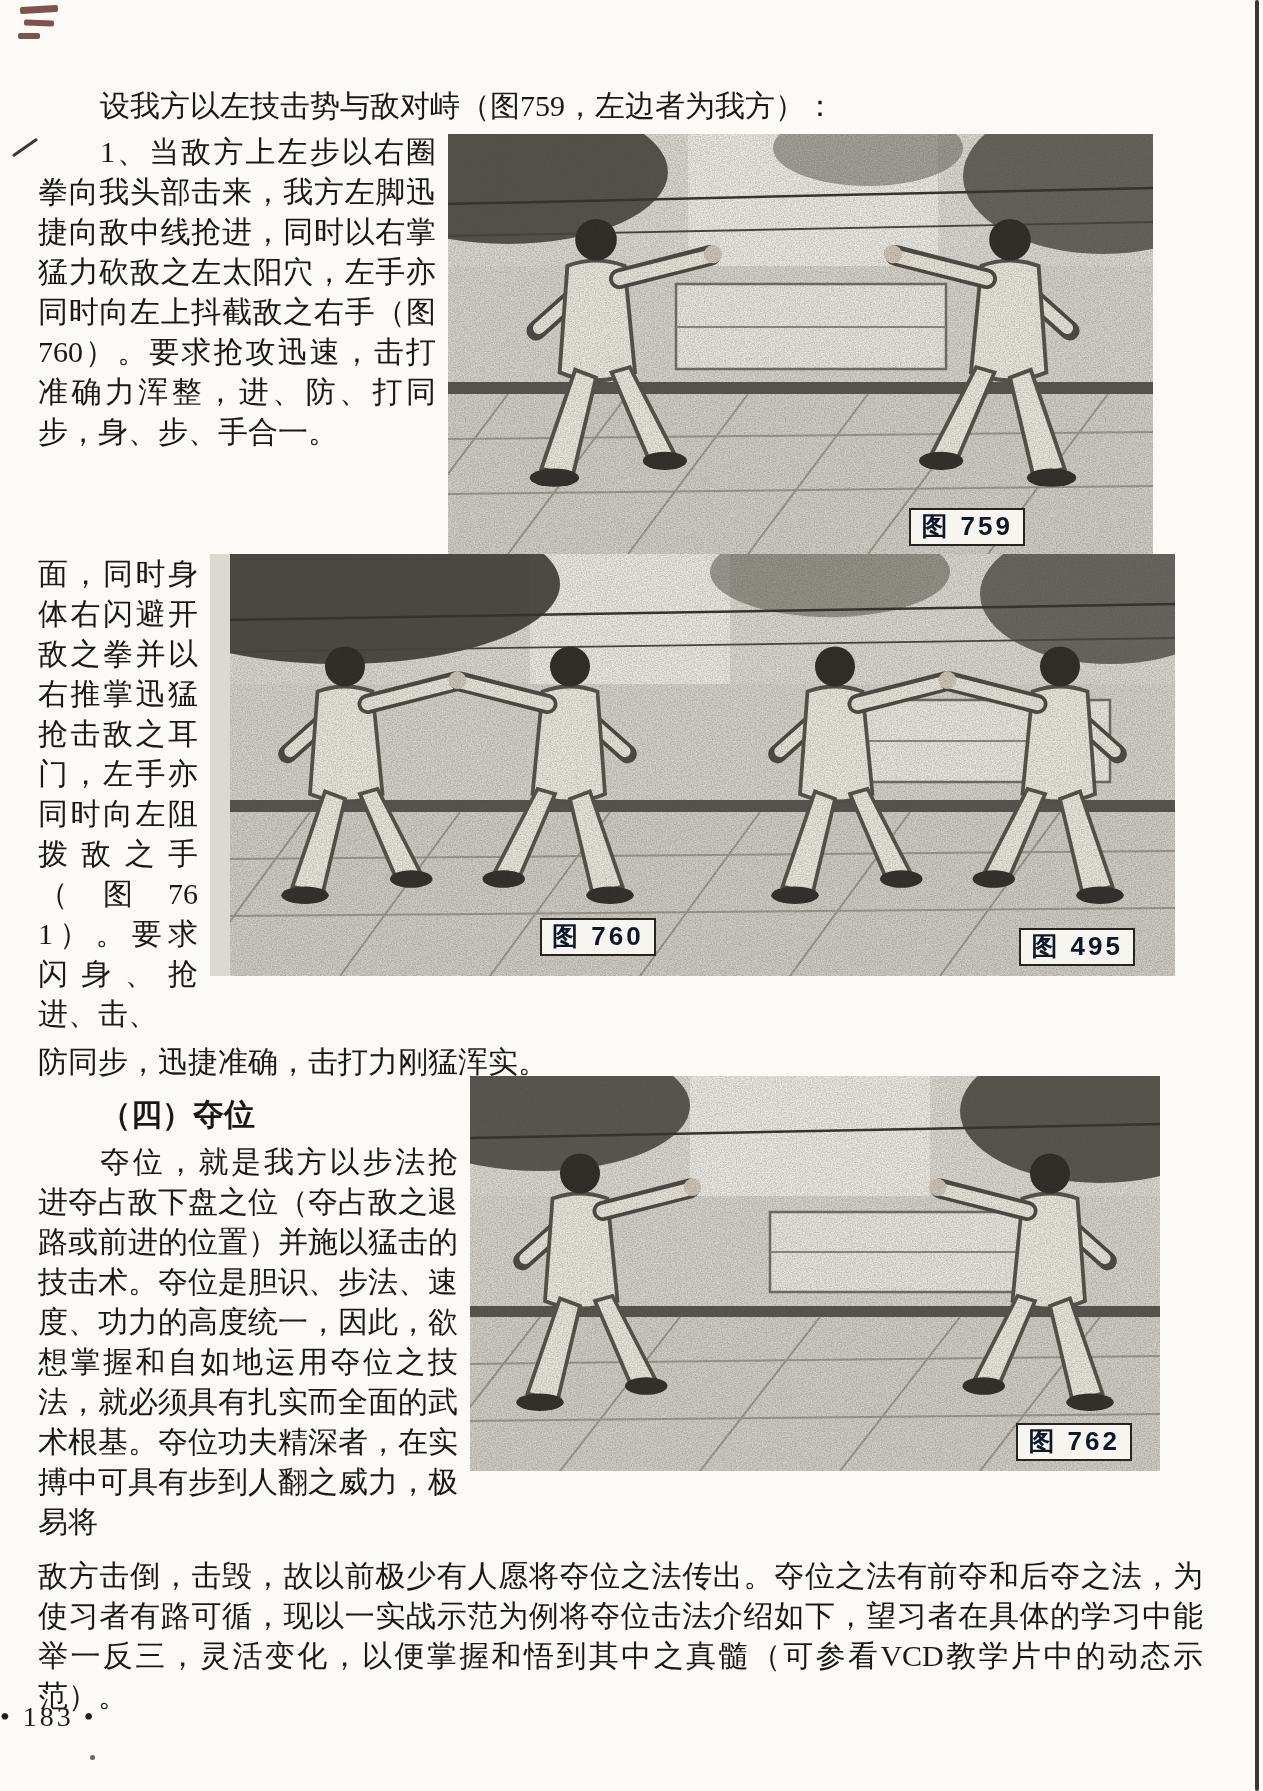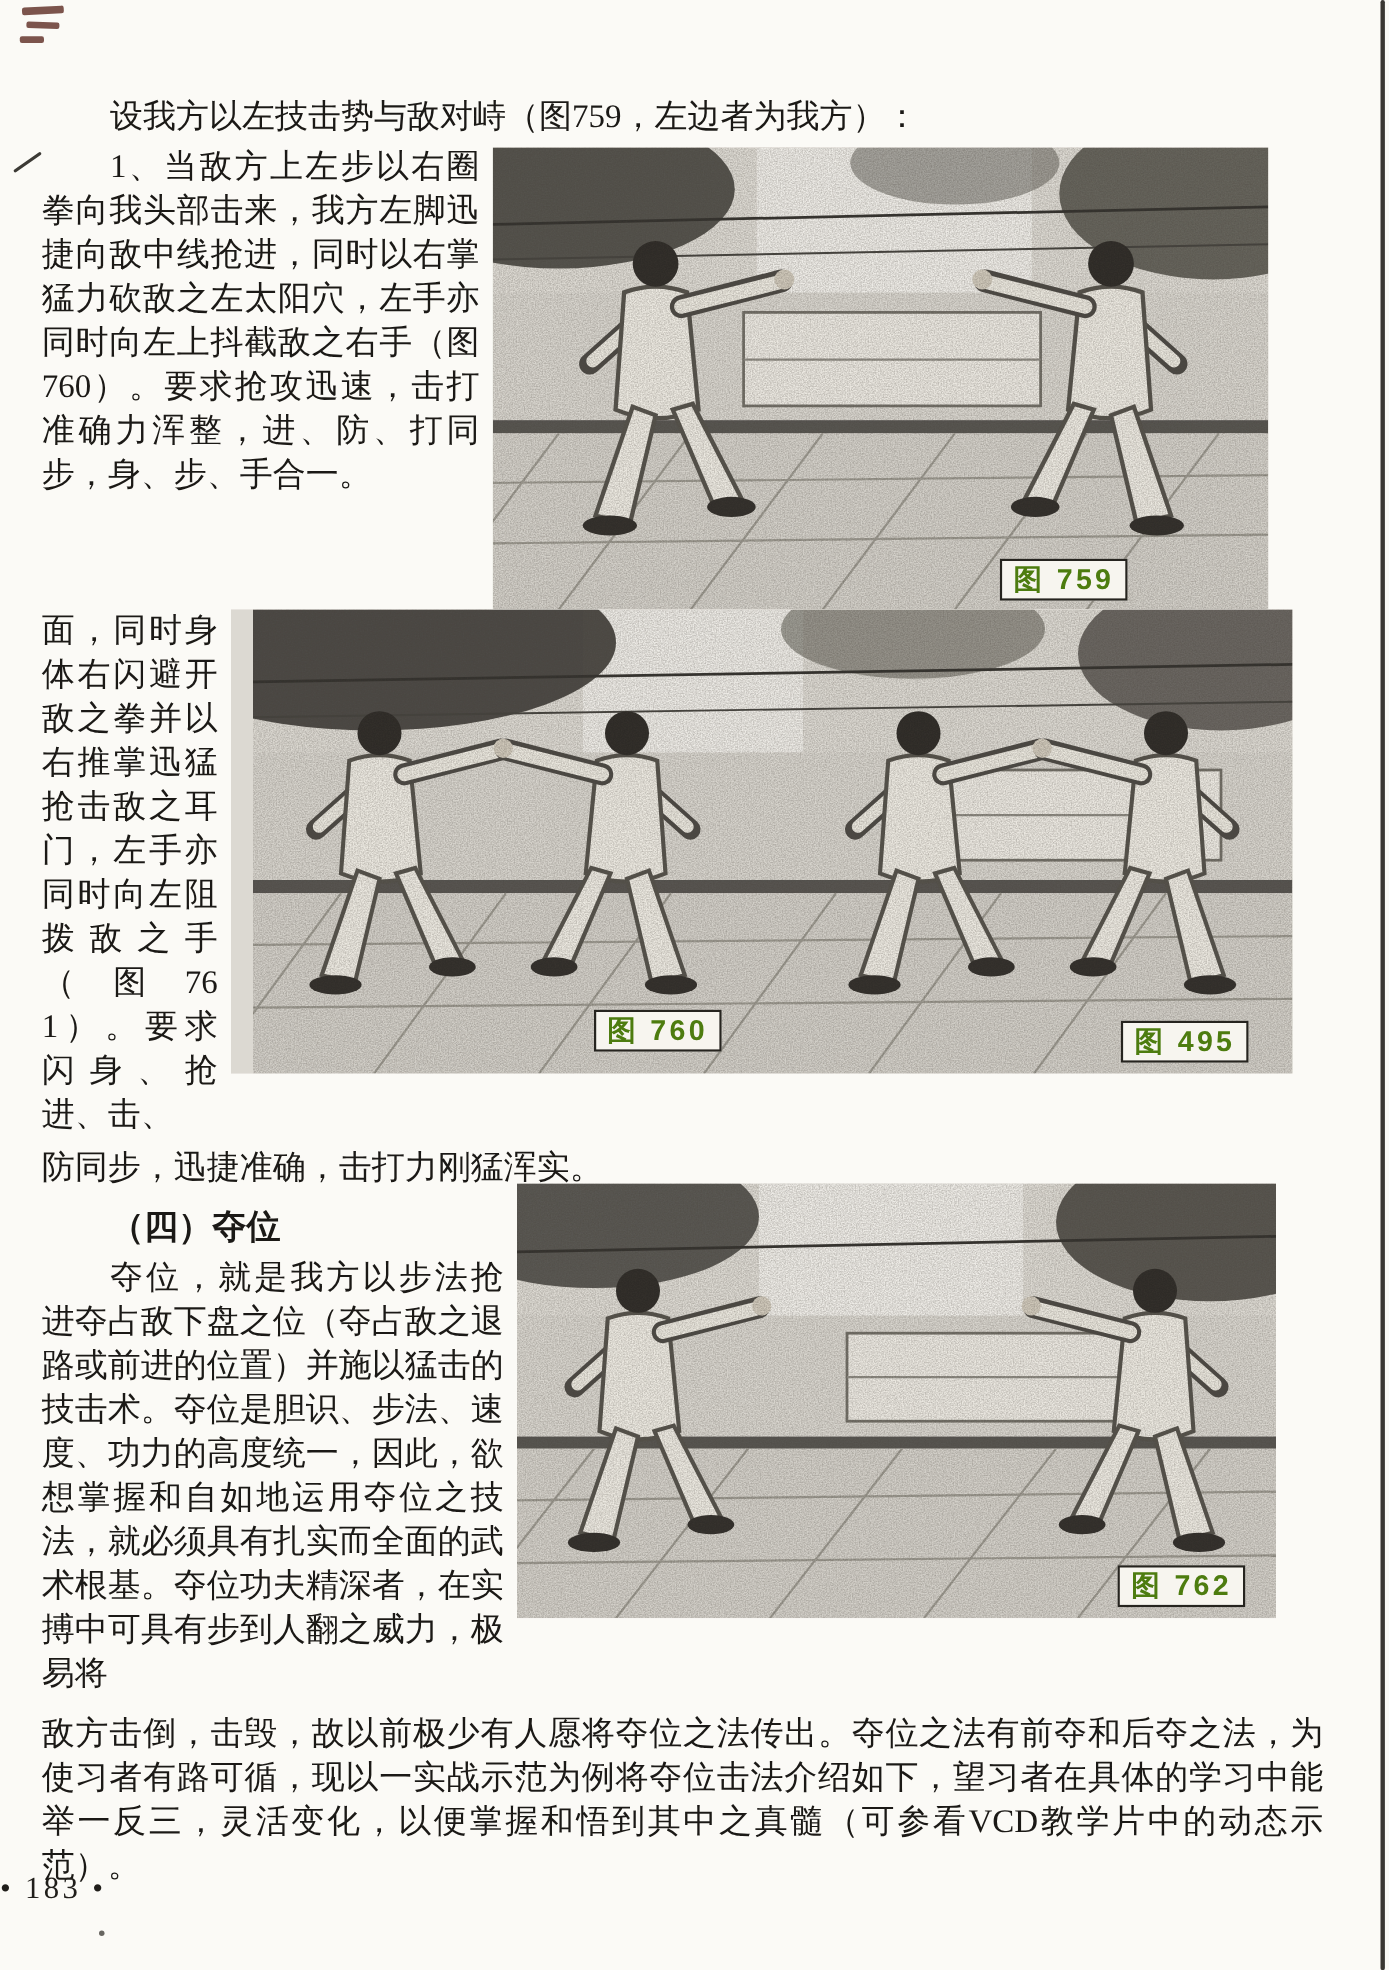--- a/index.html
+++ b/index.html
@@ -26,21 +26,21 @@
   }
   .photo {
     position:relative; flex:none; background:#dcd9d2; overflow:hidden;
   }
   .photo svg.art { display:block; width:100%; height:100%; }
   .photo1 { width:705px; height:420px; margin-top:2px; }
   .photo2 { width:945px; height:422px;padding-left:20px; }
   .photo3 { width:690px; height:395px; margin-top:-16px; }
   .caption {
     position:absolute;
-    background:#f7f5ef; border:2px solid #26241f; color:#4d7c0f;
+    background:#f7f5ef; border:2px solid #26241f; color:#0f172a;
     font-family:"Liberation Sans","DejaVu Sans",sans-serif;
     font-size:26px; font-weight:bold; line-height:1;
     padding:3px 10px 5px; letter-spacing:3px; white-space:nowrap;
   }
   .cap759 { right:128px; bottom:8px; }
   .cap760 { left:330px; bottom:20px; }
   .cap761 { right:40px; bottom:10px; }
   .cap762 { right:28px; bottom:10px; }
   .pageno {
     position:absolute; left:0; bottom:58px; width:100%;

